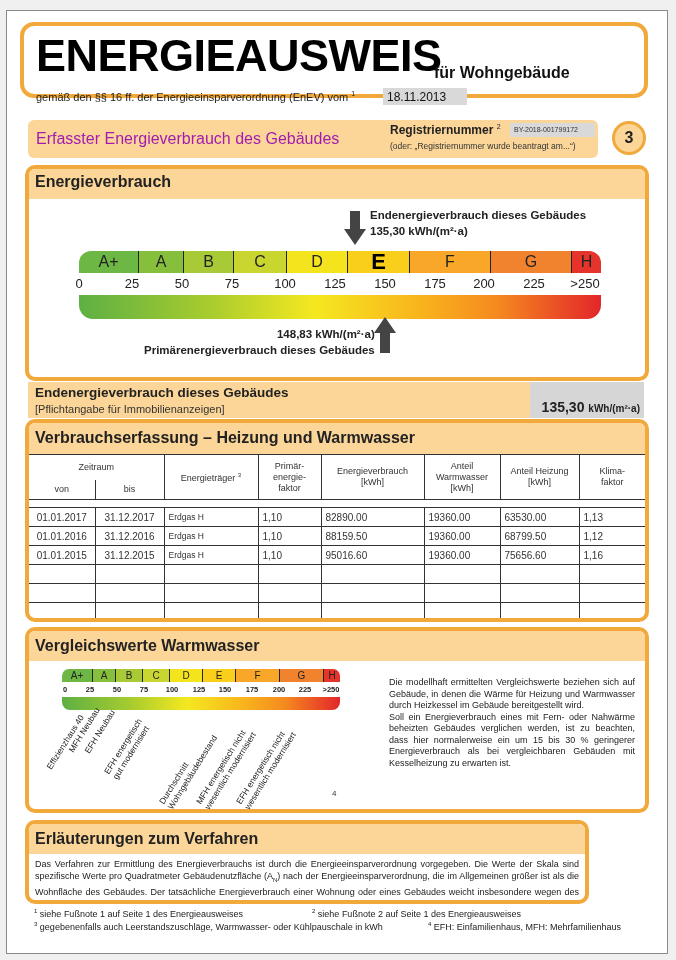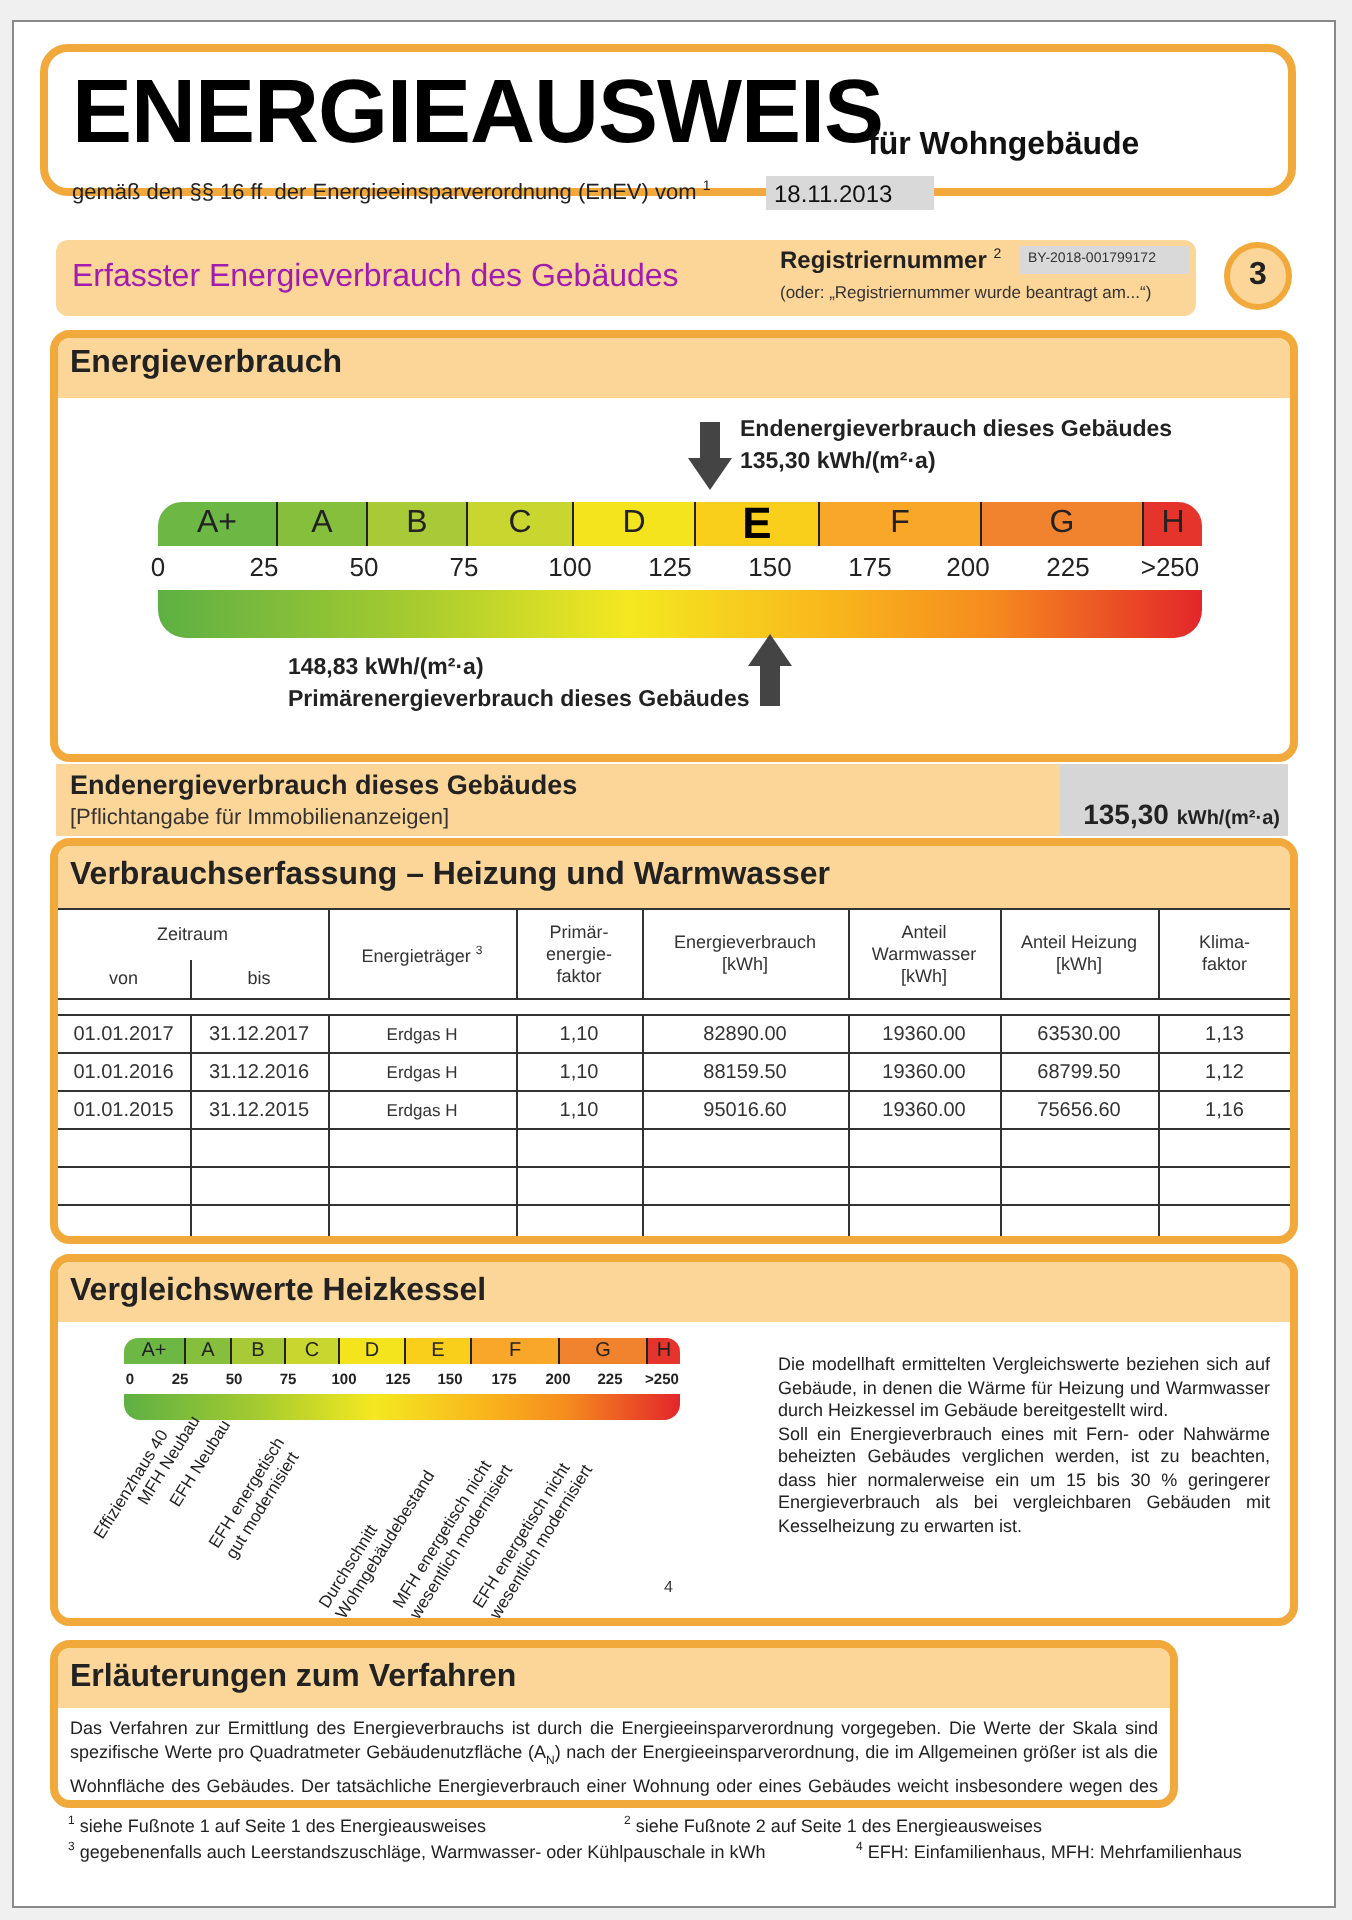--- a/index.html
+++ b/index.html
@@ -56,21 +56,21 @@
   .end-value { position: absolute; left: 502px; top: 0px; width: 114px; height: 36px; background: #d6d6d6; }
   .end-value .v { position: absolute; right: 4px; bottom: 3px; font-size: 14px; font-weight: bold; color: #222; white-space: nowrap; }
   .end-value .v small { font-size: 10px; }
 
   
   #vb-box { left: 25px; top: 419px; width: 624px; height: 203px; }
   #vb-box .box-head { height: 31px; padding-top: 6px; }
   table.vb { border-collapse: collapse; width: 100%; font-size: 9px; color: #333; }
   table.vb td, table.vb th { border: 1px solid #333; padding: 0 4px; font-weight: normal; }
   table.vb th { text-align: center; vertical-align: middle; line-height: 11px; }
-  table.vb td { height: 19px; text-align: center; font-size: 10px; }
+  table.vb td { height: 19px; text-align: left; font-size: 10px; }
   table.vb td.c { text-align: center; }
   table.vb tr > *:first-child { border-left: none; }
   table.vb tr > *:last-child { border-right: none; }
   table.vb sup { font-size: 6px; }
 
   
   #vg-box { left: 25px; top: 627px; width: 624px; height: 186px; }
   #vg-box .box-head { height: 30px; padding-top: 6px; }
   .small-bar-top { position: absolute; height: 13px; display: flex; border-radius: 7px 7px 0 0; overflow: hidden; }
   .small-bar-top .bar-seg { font-size: 10px; line-height: 13px; }
@@ -145,21 +145,21 @@
     <span class="tick" style="left:405px;">200</span>
     <span class="tick" style="left:455px;">225</span>
     <span class="tick" style="left:506px;">&gt;250</span>
   </div>
   <div class="bar-bottom" style="left:50px; top:126px; width:522px;"></div>
 
   <div class="arrow-up" style="left:345px; top:148px;">
       <div class="head"></div>
       <div class="shaft"></div>
     </div>
-  <div class="note-bold" style="left:115px; top:157px;">
+  <div class="note-bold" style="left:115px; top:157px;text-align:right;">
     <div>148,83 kWh/(m²·a)</div>
     <div>Primärenergieverbrauch dieses Gebäudes</div>
   </div>
 </div>
 
 <div class="end-strip">
   <div class="end-title">Endenergieverbrauch dieses Gebäudes</div>
   <div class="end-sub">[Pflichtangabe für Immobilienanzeigen]</div>
   <div class="end-value">
     <div class="v"><span>135,30</span> <small>kWh/(m²·a)</small></div>
@@ -271,21 +271,21 @@
           <td></td>
           <td></td>
           <td></td>
           <td></td>
         </tr>
   </tbody>
     </table>
 </div>
 
 <div class="box" id="vg-box">
-  <div class="box-head">Vergleichswerte Heizkessel</div>
+  <div class="box-head">Vergleichswerte Warmwasser</div>
 
   <div class="small-bar-top" style="left:33px; top:38px; width:278px;">
     <div class="bar-seg" style="width:31px; background:#6db744;">A+</div>
     <div class="bar-seg" style="width:23px; background:#86bf3c;">A</div>
     <div class="bar-seg" style="width:27px; background:#a8ca36;">B</div>
     <div class="bar-seg" style="width:27px; background:#cad630;">C</div>
     <div class="bar-seg" style="width:33px; background:#f4e41e;">D</div>
     <div class="bar-seg" style="width:33px; background:#f9cf1c;">E</div>
     <div class="bar-seg" style="width:44px; background:#f9a728;">F</div>
     <div class="bar-seg" style="width:44px; background:#f1822e;">G</div>

